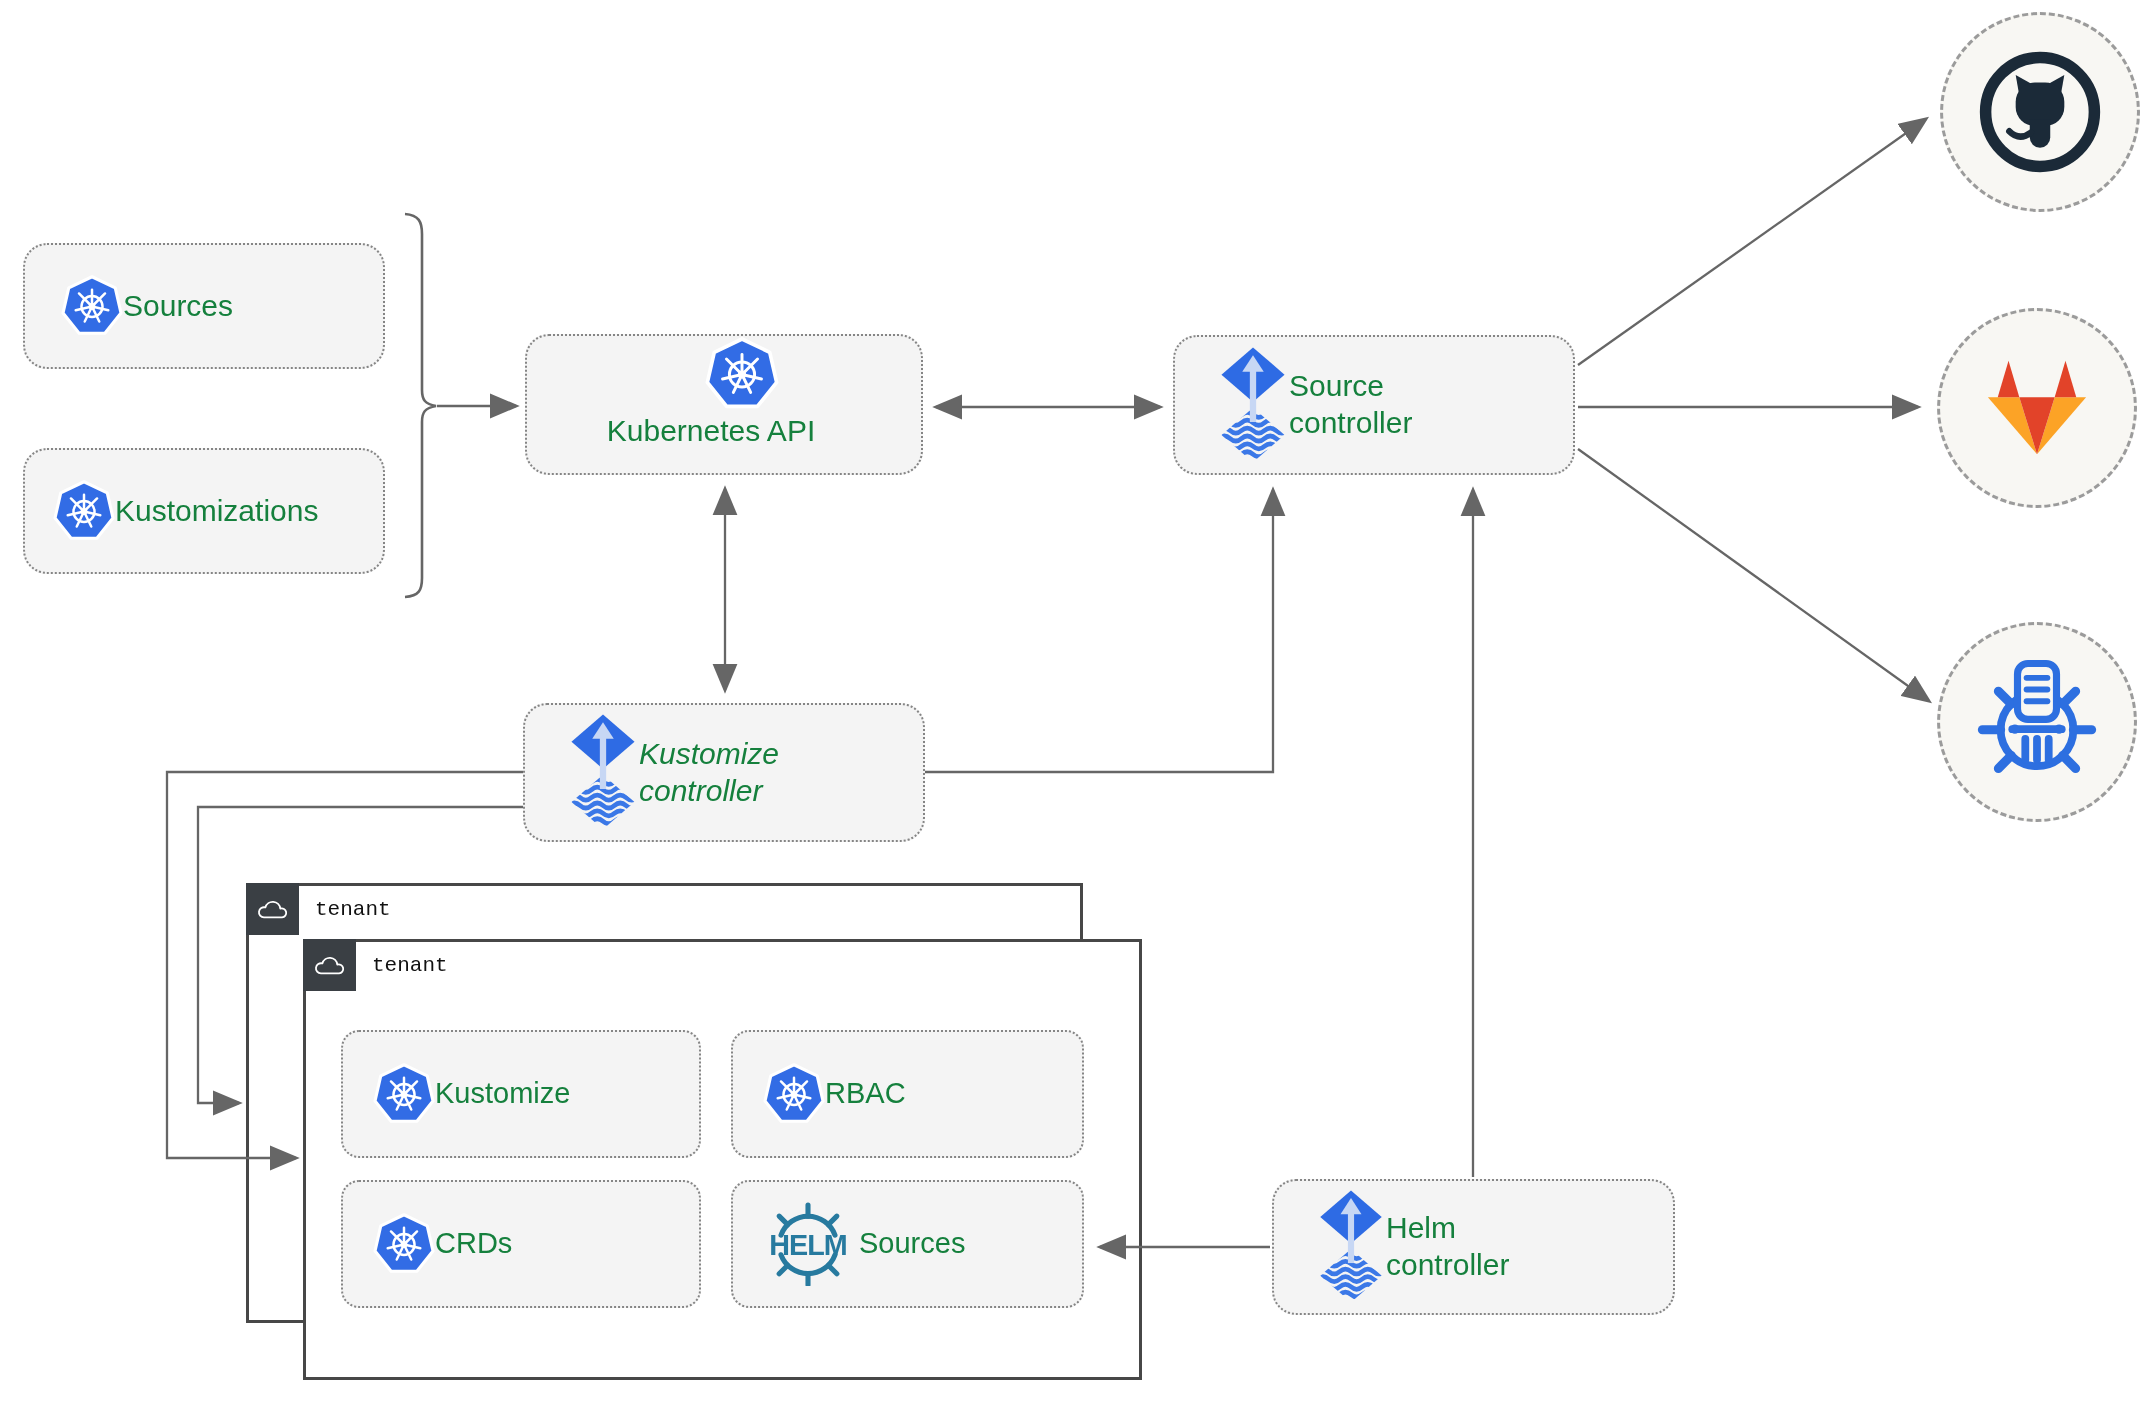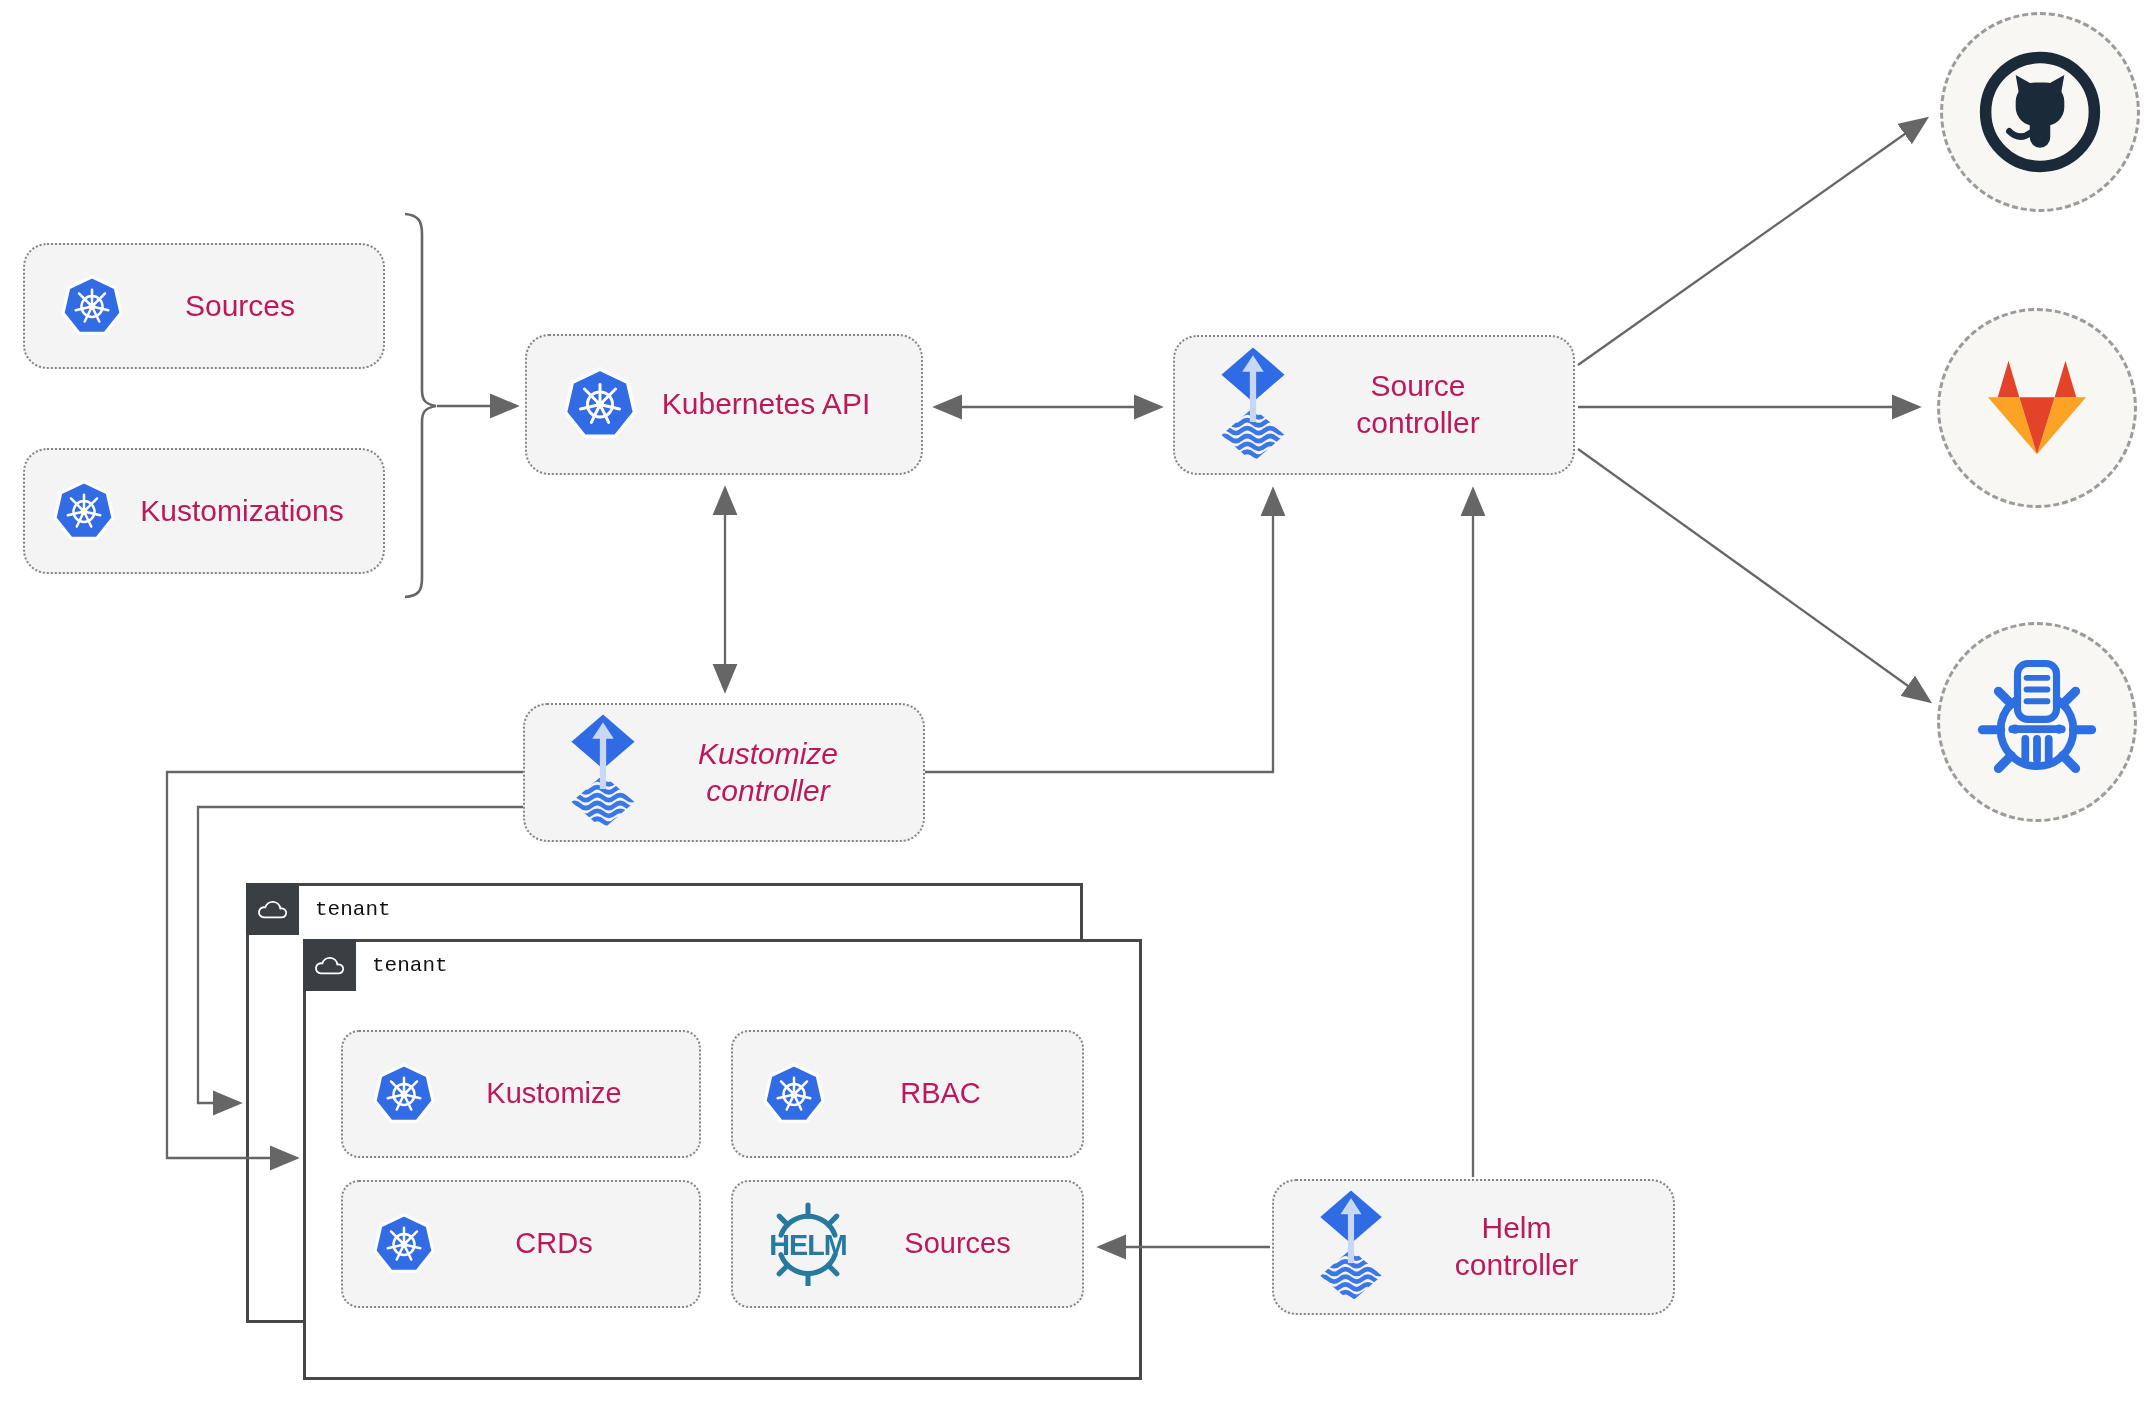--- a/index.html
+++ b/index.html
@@ -3,21 +3,21 @@
 <meta charset="utf-8">
 <style>
   html,body{margin:0;padding:0;background:#ffffff;}
   body{font-family:"Liberation Sans","DejaVu Sans",sans-serif;}
   #canvas{position:relative;width:2144px;height:1407px;background:#ffffff;overflow:hidden;}
 
   
   .node{position:absolute;background:#f4f4f4;border:2px dotted #858585;border-radius:24px;
         display:flex;align-items:center;box-sizing:border-box;z-index:20;}
   .node .icon{flex:0 0 auto;margin-left:36px;display:flex;align-items:center;}
-  .node .label{flex:1;text-align:center;font-size:30px;color:#be185d;line-height:1.22;padding-right:26px;}
+  .node .label{flex:1;text-align:left;font-size:30px;color:#15803d;line-height:1.22;padding-right:26px;}
   .node.inner{border-radius:18px;z-index:12;}
   .node.inner .label{font-size:29px;}
 
   
   .tenant{position:absolute;background:#ffffff;border:3px solid #474747;box-sizing:border-box;}
   .tenant .tab{position:absolute;left:-3px;top:-3px;width:53px;height:52px;background:#3a3f44;
                display:flex;align-items:center;justify-content:center;}
   .tenant .tenant-label{position:absolute;left:66px;top:12px;font-size:21px;color:#111;font-family:Liberation Mono, monospace;}
 
   
@@ -147,21 +147,21 @@
 
   <div class="node" style="left:23px;top:448px;width:362px;height:126px;">
     <span class="icon" style="margin-left:28px;">
       <svg width="62" height="65">
           <use href="#sym-k8s"></use>
         </svg>
       </span>
     <span class="label" style="padding-right:14px;">Kustomizations</span>
   </div>
 
-  <div class="node" style="left:525px;top:334px;width:398px;height:141px;">
+  <div class="node" style="left:525px;top:334px;width:398px;height:141px;flex-direction:column;">
     <span class="icon">
       <svg width="74" height="77">
           <use href="#sym-k8s"></use>
         </svg>
       </span>
     <span class="label">Kubernetes API</span>
   </div>
 
   <div class="node" style="left:1173px;top:335px;width:402px;height:140px;">
     <span class="icon" style="margin-left:42px;">

